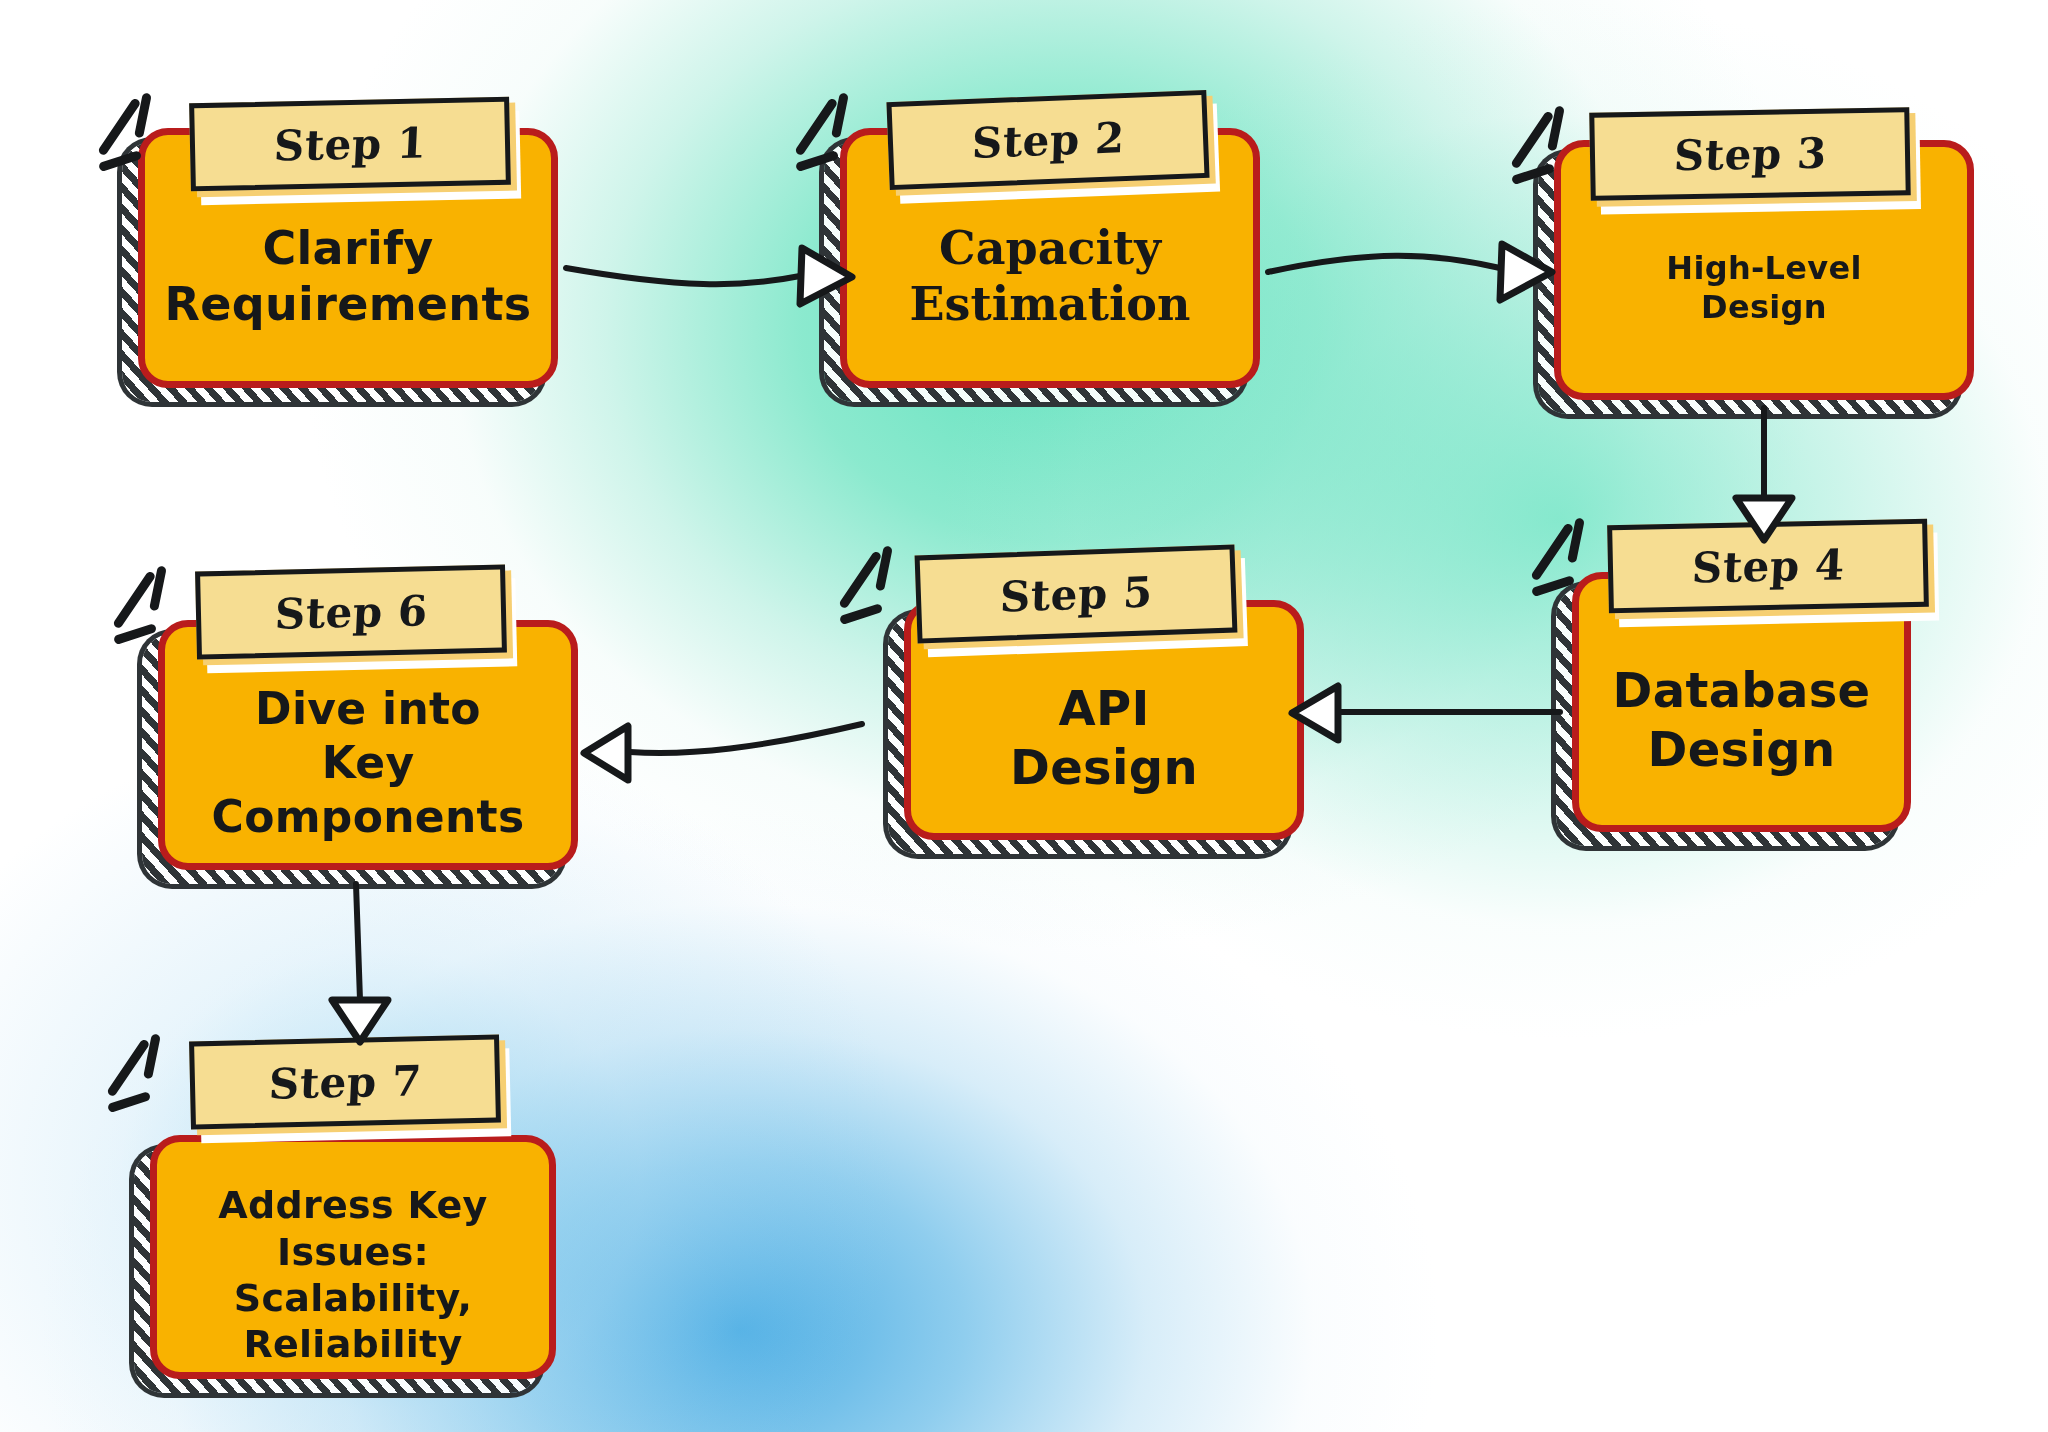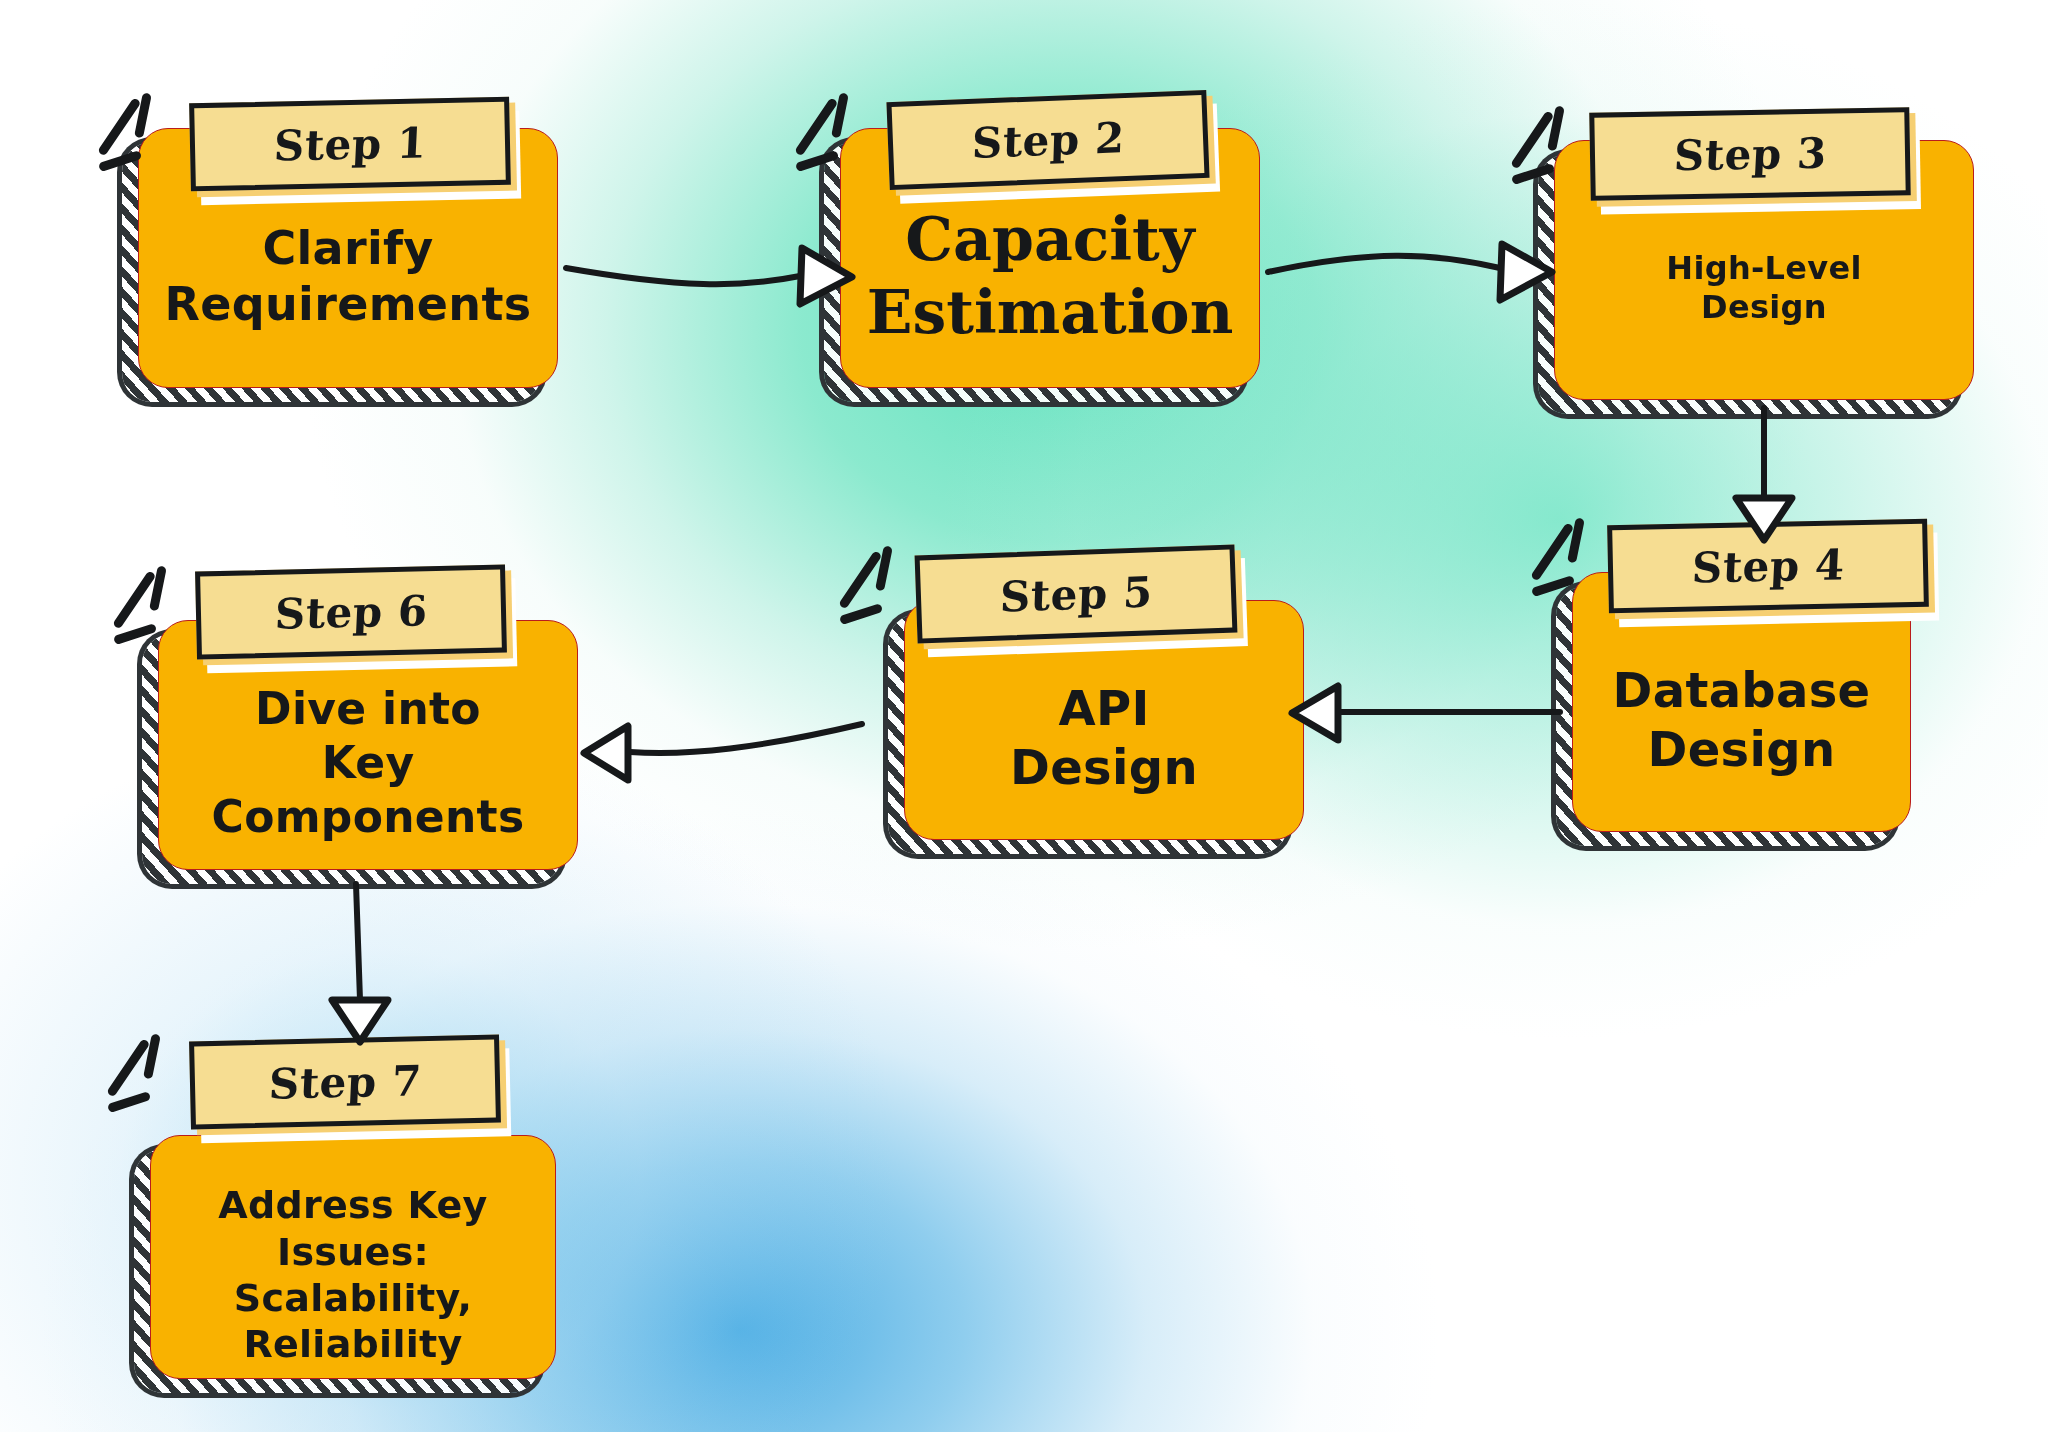--- a/index.html
+++ b/index.html
@@ -89,21 +89,21 @@
     z-index: 1;
   }
   .node-body {
     position: absolute;
     left: 0;
     top: 0;
     width: 100%;
     height: 100%;
     border-radius: 30px;
     background: #f9b200;
-    border: 1px solid #b91c1c;
+    border: 7px solid #b91c1c;
     box-sizing: border-box;
     z-index: 5;
     display: flex;
     align-items: center;
     justify-content: center;
   }
   .node-text {
     position: relative;
     z-index: 6;
     width: 100%;
@@ -185,21 +185,21 @@
       <div class="node" style="left: 138px; top: 128px; width: 420px; height: 260px;">
         <div class="node-shadow"></div>
         <div class="node-body">
           <div class="node-text" style="font-size: 46px;">Clarify
 Requirements</div>
         </div>
       </div>
       <div class="node" style="left: 840px; top: 128px; width: 420px; height: 260px;">
         <div class="node-shadow"></div>
         <div class="node-body">
-          <div class="node-text serif" style="font-size: 60px;">Capacity
+          <div class="node-text serif" style="font-size: 46px;">Capacity
 Estimation</div>
         </div>
       </div>
       <div class="node" style="left: 1554px; top: 140px; width: 420px; height: 260px;">
         <div class="node-shadow"></div>
         <div class="node-body">
           <div class="node-text" style="font-size: 32px;">High-Level
 Design</div>
         </div>
       </div>

